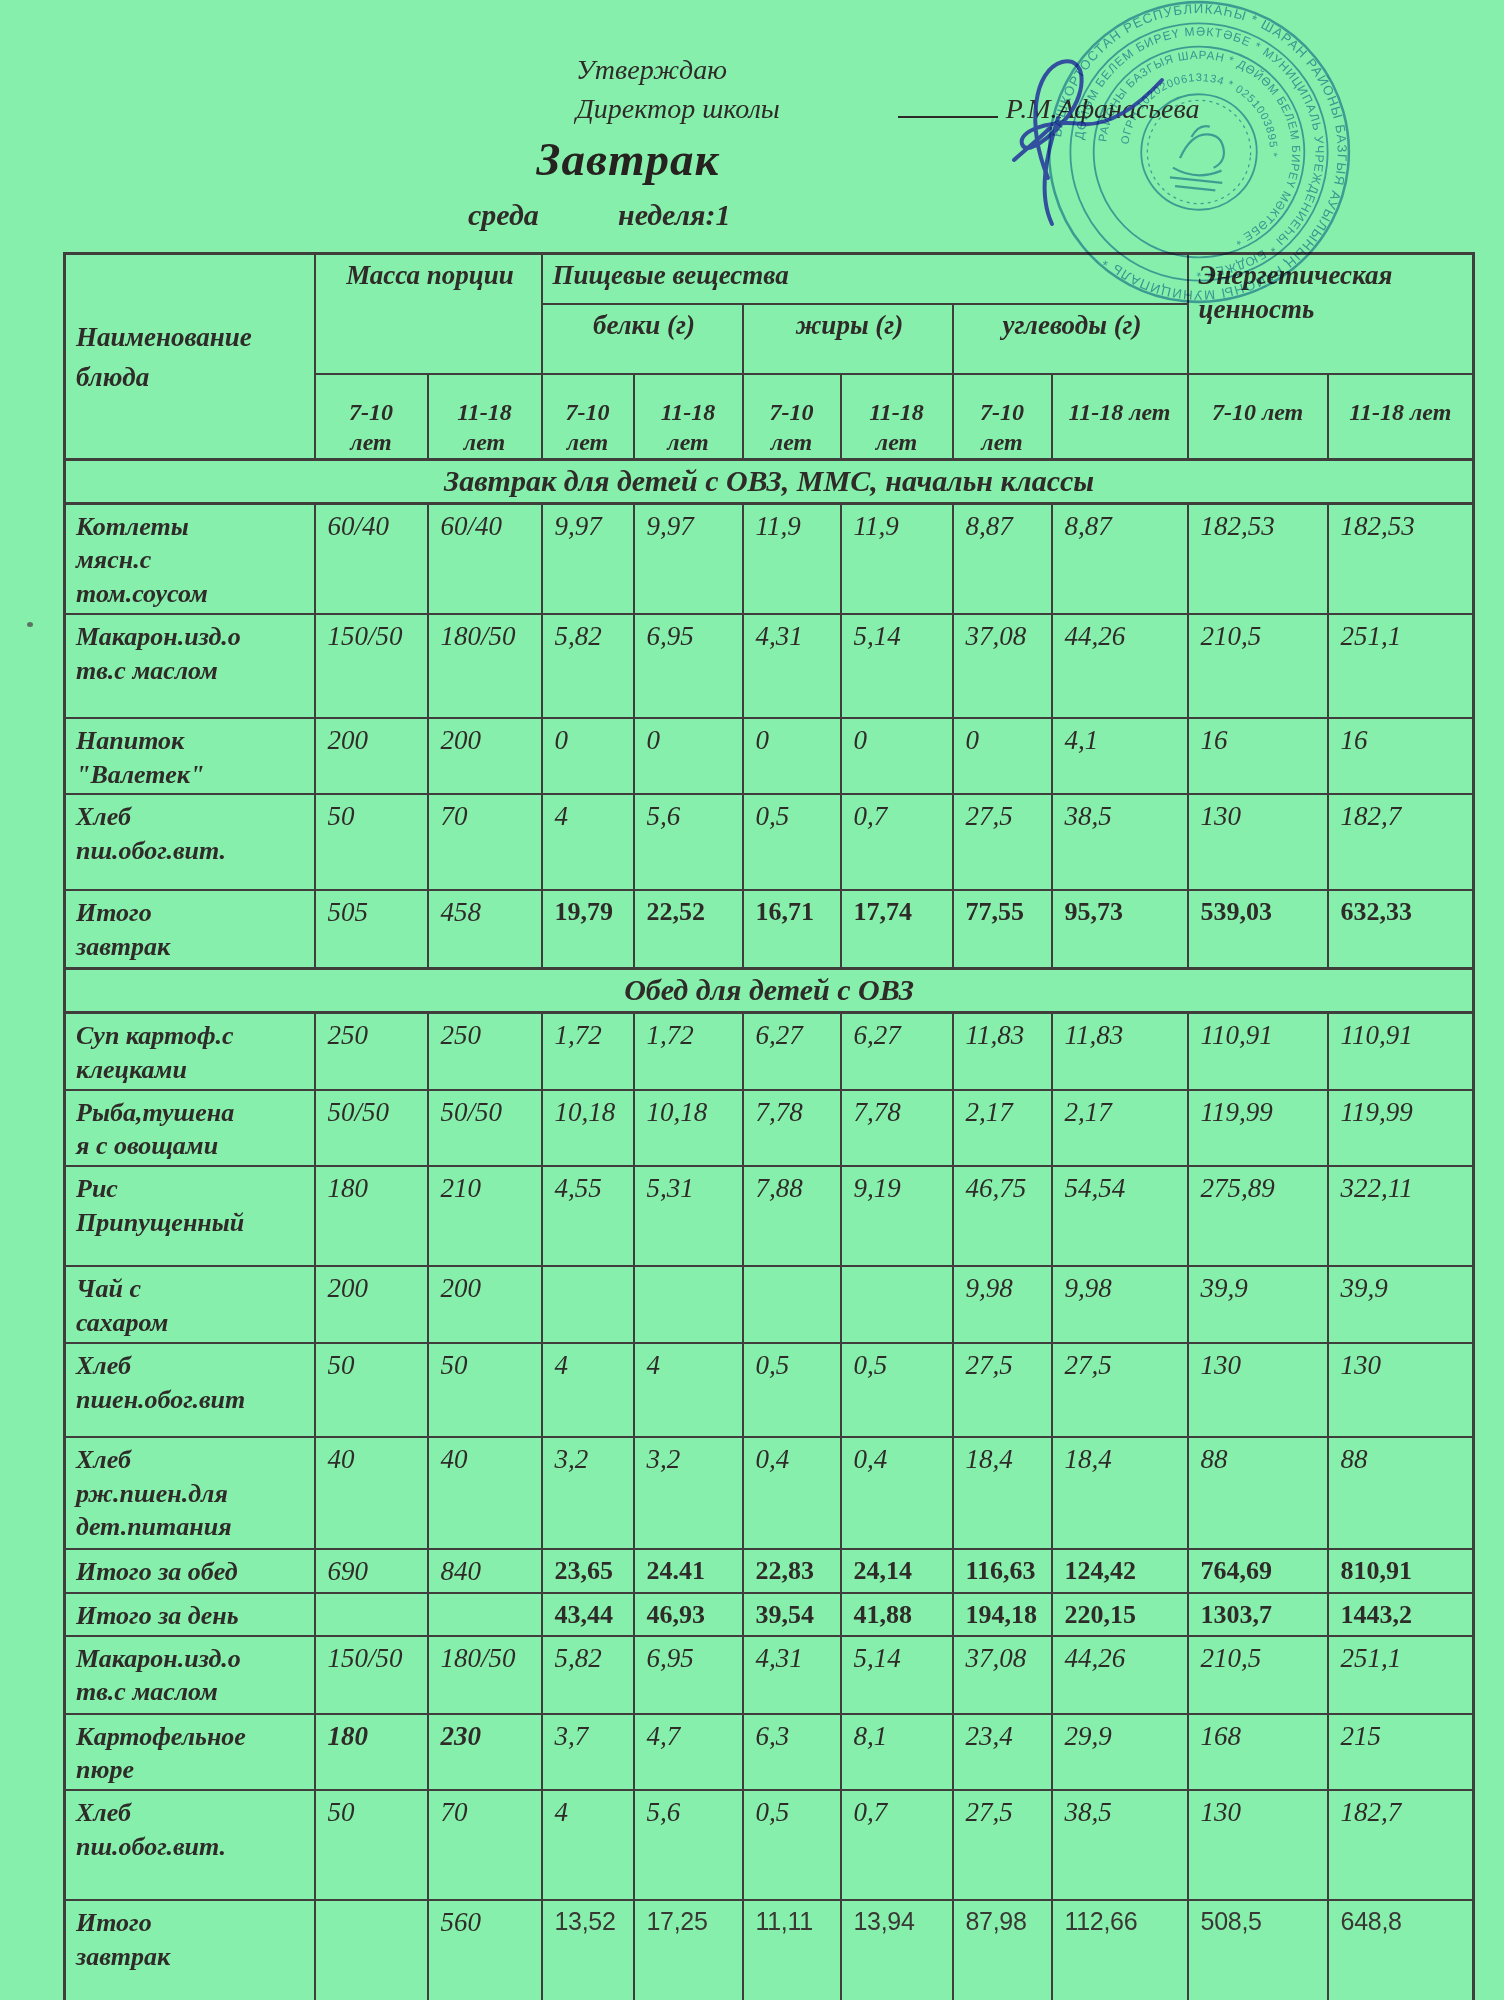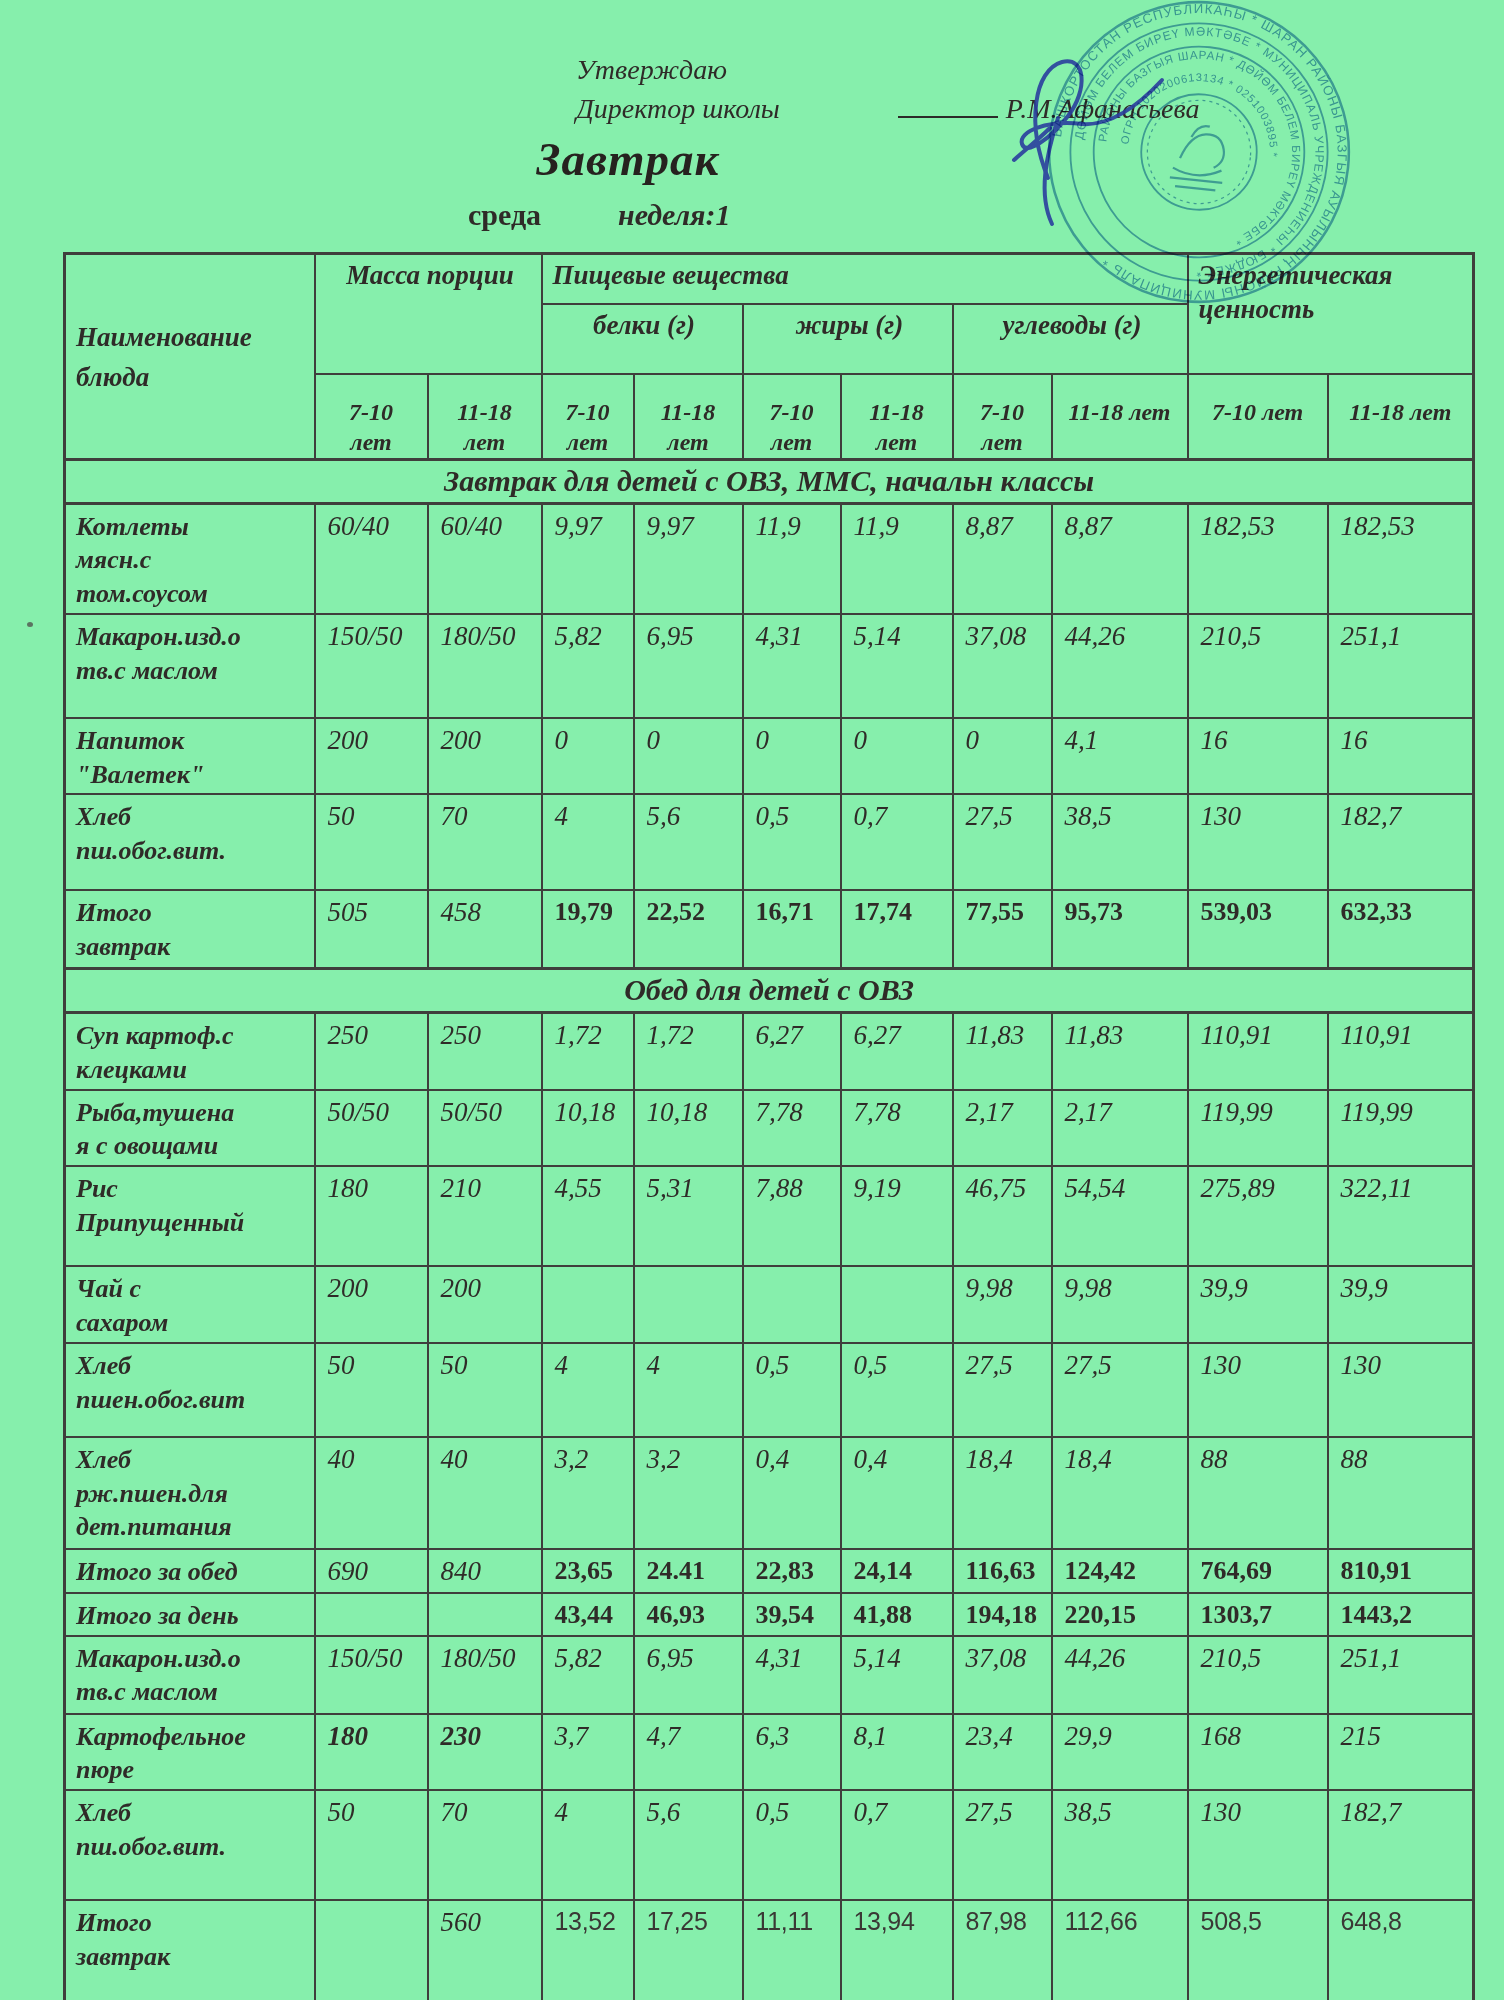--- a/index.html
+++ b/index.html
@@ -16,21 +16,21 @@
   }
   
   .approval{position:absolute;left:576px;top:50px;font-style:italic;font-size:28px;line-height:1.4;}
   .approval .row2{white-space:nowrap;}
   .sig-gap{display:inline-block;width:118px;}
   .sig-line{display:inline-block;width:100px;border-bottom:2px solid #2c2a28;height:0.95em;}
   .signer{margin-left:8px;}
   
   .doc-title{position:absolute;left:428px;top:132px;width:400px;text-align:center;
     font-size:47px;font-weight:700;font-style:italic;color:#26221f;letter-spacing:1px;}
-  .subtitle-day{position:absolute;left:468px;top:198px;font-size:30px;font-weight:700;}
+  .subtitle-day{position:absolute;left:468px;top:198px;font-size:30px;font-weight:700;font-style:italic;}
   .subtitle-week{position:absolute;left:618px;top:198px;font-size:30px;font-weight:700;font-style:italic;}
   
   table.menu{position:absolute;left:63px;top:252px;width:1409px;table-layout:fixed;
     border-collapse:collapse;border:3px solid var(--border);}
   table.menu td{border:2px solid var(--border);vertical-align:top;overflow:hidden;}
   tr.h1{height:50px;} tr.h2{height:70px;} tr.h3{height:65px;}
   .hdr{font-weight:700;font-style:italic;font-size:27px;padding:4px 6px 2px 10px;line-height:1.25;}
   .hdr.mid{vertical-align:middle;line-height:1.5;}
   .hdr.center{text-align:center;}
   .age{font-weight:700;font-style:italic;font-size:24px;text-align:center;

